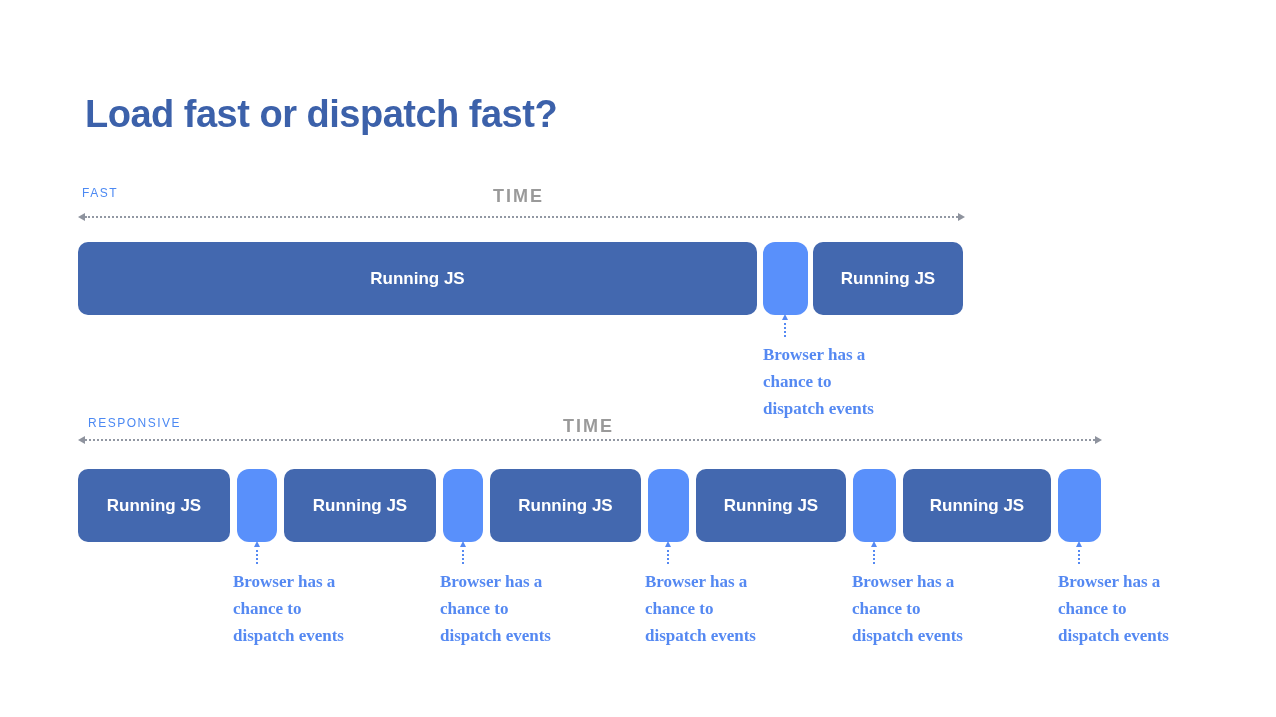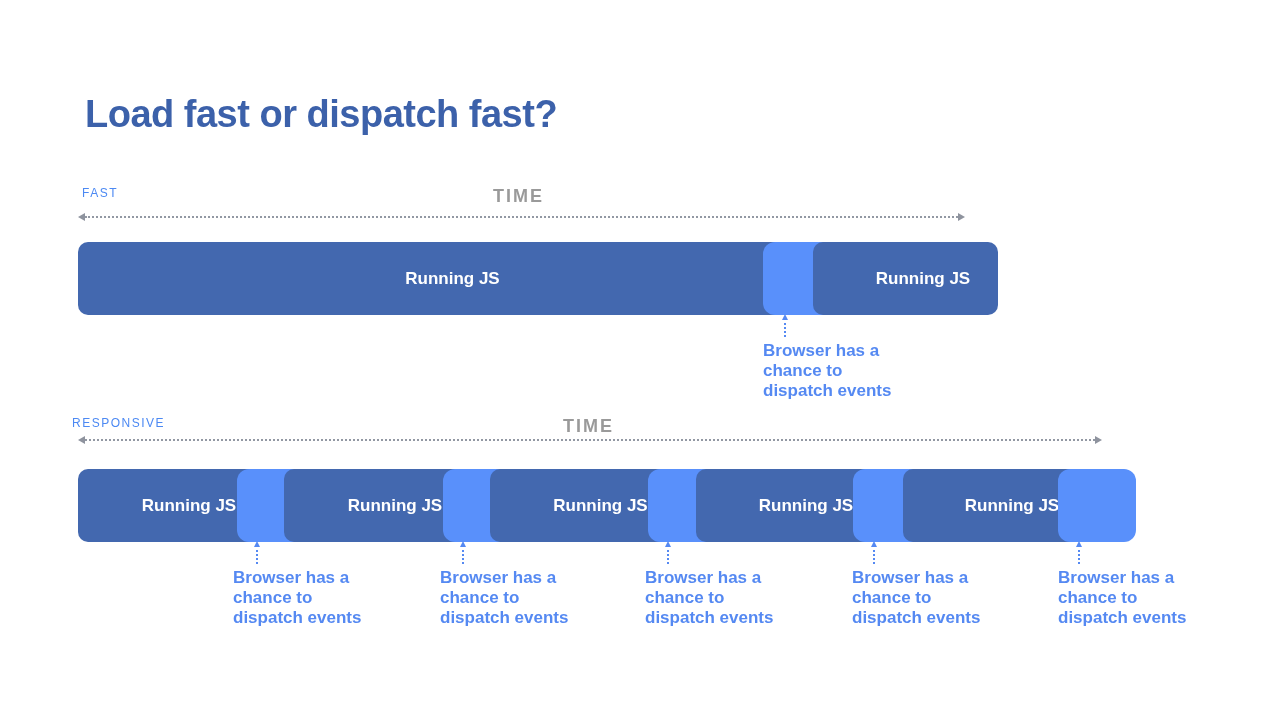--- a/index.html
+++ b/index.html
@@ -40,21 +40,21 @@
     position:absolute; top:-5px;
     width:0; height:0;
     border-top:4px solid transparent;
     border-bottom:4px solid transparent;
   }
   .axis .ah.left  { left:-7px;  border-right:7px solid #8e939e; }
   .axis .ah.right { right:-7px; border-left:7px solid #8e939e; }
 
   .block {
     position:absolute; height:73px;
-    display:flex; align-items:center; justify-content:center;padding-left:35px;
+    display:flex; align-items:center; justify-content:center;
   }
   .block.js  { background:#4368af; border-radius:10px; }
   .block.gap { background:#5990fb; border-radius:12px; }
   .block-label {
     color:#ffffff; font-weight:bold; font-size:17px;
     white-space:nowrap;
   }
 
   .annotation { position:absolute; }
   .up-arrow {
@@ -64,22 +64,22 @@
   }
   .up-arrow::before {
     content:""; position:absolute; top:-4px; left:-4px;
     width:0; height:0;
     border-left:3px solid transparent;
     border-right:3px solid transparent;
     border-bottom:6px solid #5589f2;
   }
   .ann-text {
     color:#5589f2; font-weight:bold;
-    font-size:17px; line-height:20px;
-    white-space:pre-line; width:165px;
+    font-size:17px; line-height:27px;
+    white-space:pre-line; width:165px;font-family:Liberation Serif, serif;
   }
 </style>
 </head>
 <body>
 
 <div class="slide">
 
   <h1 class="title">Load fast or dispatch fast?</h1>
 
   <div>
@@ -101,21 +101,21 @@
 
     <div class="annotation" style="left:763px; top:318px;">
       <span class="up-arrow" style="margin-left:21px;"></span>
       <div class="ann-text">Browser has a
 chance to
 dispatch events</div>
     </div>
   </div>
 
   <div>
-    <span class="sec-label" style="left:72px; top:416px;">RESPONSIVE</span>
+    <span class="sec-label" style="left:88px; top:416px;">RESPONSIVE</span>
     <span class="time-label" style="left:563px; top:416px;">TIME</span>
 
     <div class="axis" style="left:85px; top:439px; width:1010px;">
       <span class="ah left"></span>
       <span class="ah right"></span>
     </div>
 
     <div class="block js" style="left:78px; top:469px; width:152px;">
       <span class="block-label">Running JS</span>
     </div>

